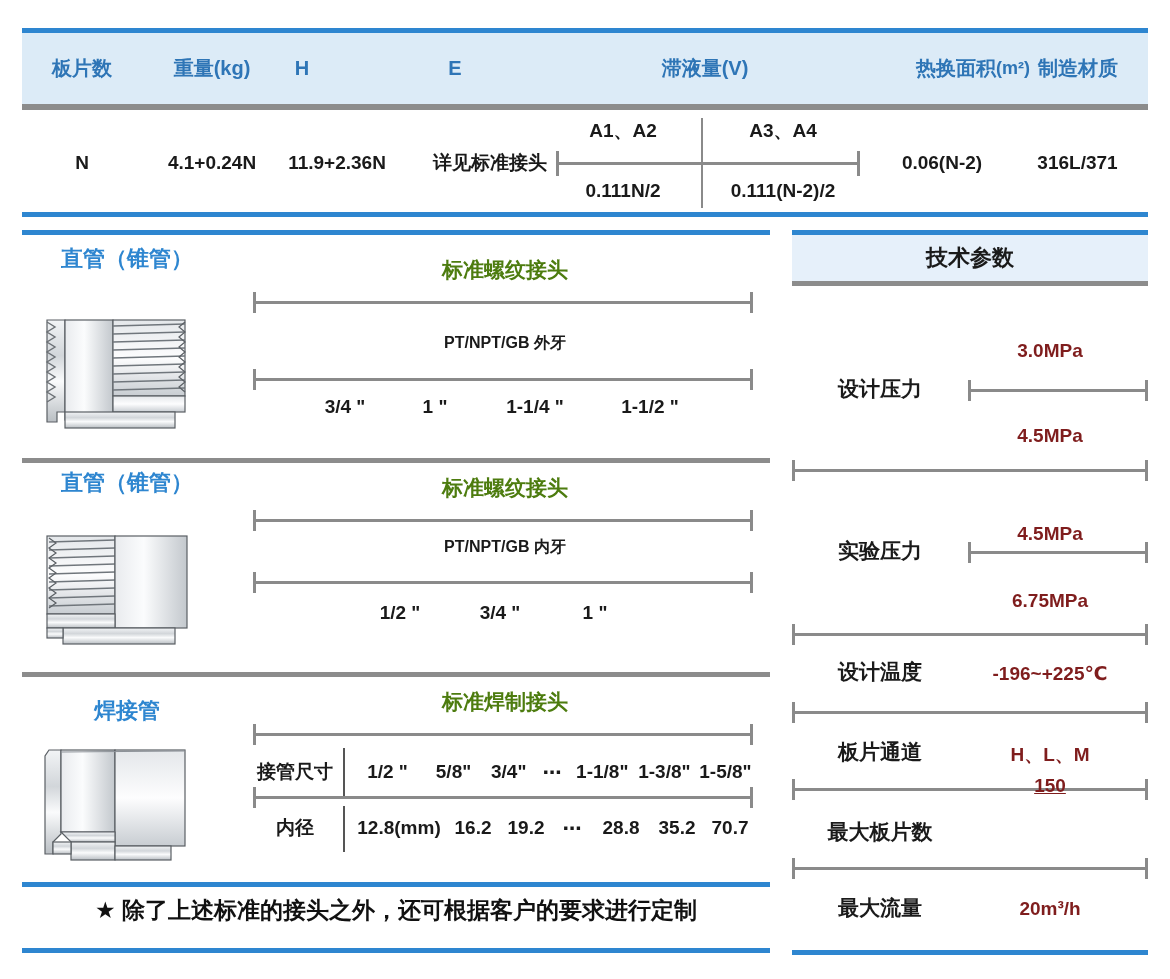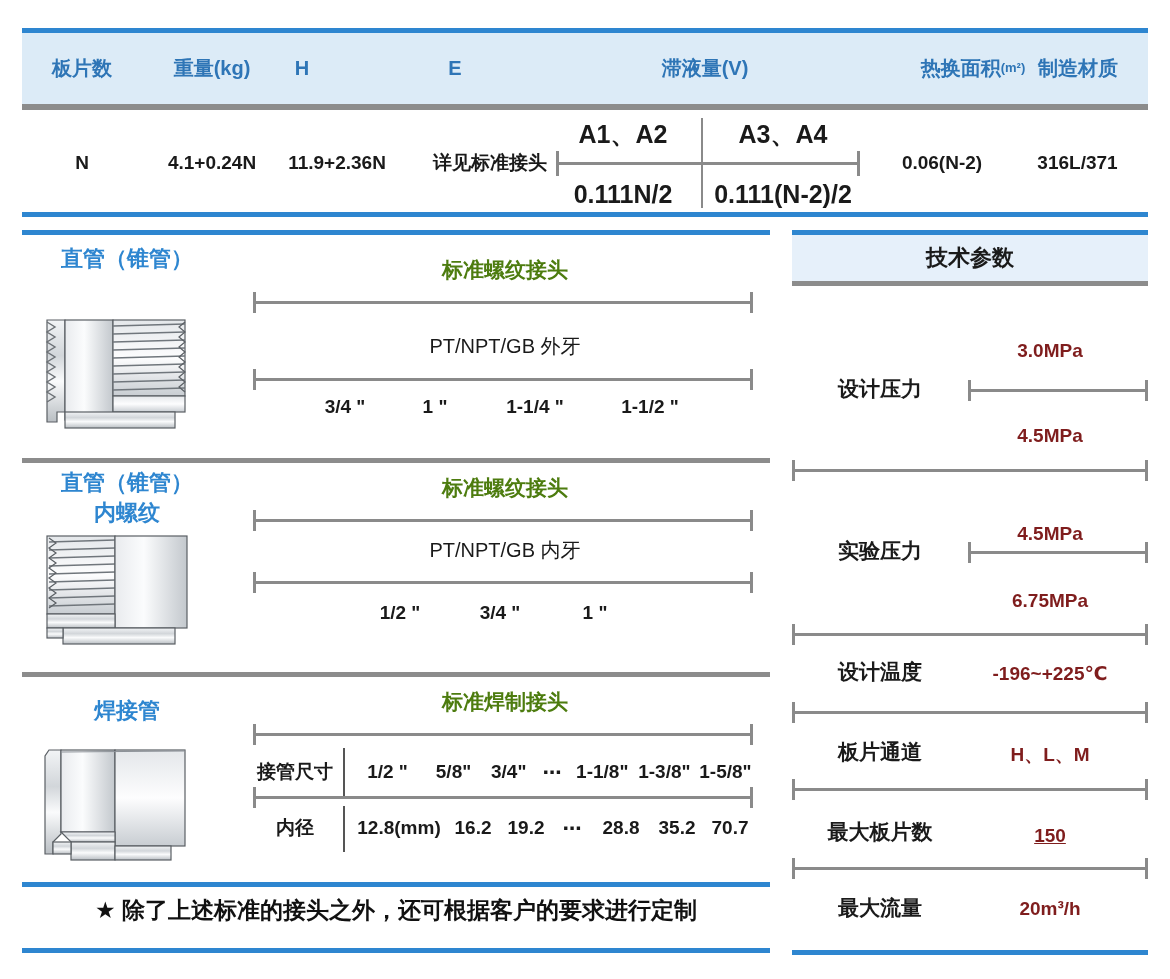--- a/index.html
+++ b/index.html
@@ -37,21 +37,21 @@
     height: 71px;
     display: flex;
     align-items: center;
     justify-content: center;
     text-align: center;
     color: #2e75b6;
     font-size: 20px;
     font-weight: bold;
     line-height: 1.15;
   }
-  .spec-head-cell .sub { font-size: 13px; font-weight: bold; }
+  .spec-head-cell .sub { font-size: 18px; font-weight: bold; }
 
   .spec-body-cell {
     position: absolute;
     display: flex;
     align-items: center;
     justify-content: center;
     text-align: center;
     font-size: 19px;
     font-weight: bold;
     color: #1a1a1a;
@@ -61,21 +61,21 @@
   #holdup-group { left: 548px; top: 118px; width: 320px; height: 90px; }
   #holdup-line {
     position: absolute; left: 8px; top: 44px; width: 304px; height: 3px;
     background: #8a8a8a;
   }
   #holdup-cap-l { position: absolute; left: 8px; top: 33px; width: 3px; height: 25px; background: #8a8a8a; }
   #holdup-cap-r { position: absolute; left: 309px; top: 33px; width: 3px; height: 25px; background: #8a8a8a; }
   #holdup-vdiv { position: absolute; left: 153px; top: 0px; width: 2px; height: 90px; background: #8a8a8a; }
   .holdup-label {
     position: absolute; width: 150px; text-align: center;
-    font-size: 25px; font-weight: bold; color: #1a1a1a;
+    font-size: 19px; font-weight: bold; color: #1a1a1a;
   }
 
   #spec-bottom-rule {
     left: 22px; top: 212px; width: 1126px; height: 5px; background: #2e86d0;
   }
 
   
   .rule-blue { background: #2e86d0; height: 5px; position: absolute; }
   .rule-gray { background: #8c8c8c; height: 5px; position: absolute; }
 
@@ -92,22 +92,22 @@
   .conn-heading {
     position: absolute;
     text-align: center;
     font-size: 21px;
     font-weight: bold;
     color: #4d7c0f;
   }
   .conn-sub {
     position: absolute;
     text-align: center;
-    font-size: 20px;
-    font-weight: normal;
+    font-size: 16px;
+    font-weight: bold;
     color: #1a1a1a;
   }
   .size-row {
     position: absolute;
     display: flex;
     align-items: center;
     font-size: 19px;
     font-weight: bold;
     color: #1a1a1a;
   }
@@ -294,21 +294,20 @@
   <div class="cell" style="width:90px;">3/4 "</div>
   <div class="cell" style="width:90px;">1 "</div>
   <div class="cell" style="width:110px;">1-1/4 "</div>
   <div class="cell" style="width:120px;">1-1/2 "</div>
 </div>
 
 <div class="rule-gray" style="left:22px; top:458px; width:748px;"></div>
 
 <div class="conn-title" style="left:12px; top:468px;">
   <div>直管（锥管）</div>
-  <div>内螺纹</div>
 </div>
 
 <svg class="fitting" style="left:35px; top:528px;" width="175" height="130" viewBox="0 0 175 130">
 
   <rect x="12" y="8" width="68" height="78" fill="url(#steelC)" stroke="#5a5f64" stroke-width="1.2"></rect>
   <g stroke="#70767c" stroke-width="1.3" fill="none">
     <path d="M14 14 L80 12"></path>
       <path d="M14 22 L80 20"></path>
       <path d="M14 30 L80 28"></path>
     <path d="M14 38 L80 36"></path>
@@ -452,21 +451,21 @@
 <div class="tech-label" style="left:810px; top:738px;">板片通道</div>
 <div class="tech-value" style="left:960px; top:742px; width:180px;">H、L、M</div>
 
 <div class="dimline" style="left:792px; top:779px; width:356px;">
   <div class="capl"></div>
   <div class="bar"></div>
   <div class="capr"></div>
 </div>
 
 <div class="tech-label" style="left:800px; top:818px; width:160px;">最大板片数</div>
-<div class="tech-value" style="left:960px; top:825px; width:180px;text-decoration:underline;">150</div>
+<div class="tech-value" style="left:960px; top:775px; width:180px;text-decoration:underline;">150</div>
 
 <div class="dimline" style="left:792px; top:858px; width:356px;">
   <div class="capl"></div>
   <div class="bar"></div>
   <div class="capr"></div>
 </div>
 
 <div class="tech-label" style="left:810px; top:894px;">最大流量</div>
 <div class="tech-value" style="left:960px; top:898px; width:180px;">20m³/h</div>
 

